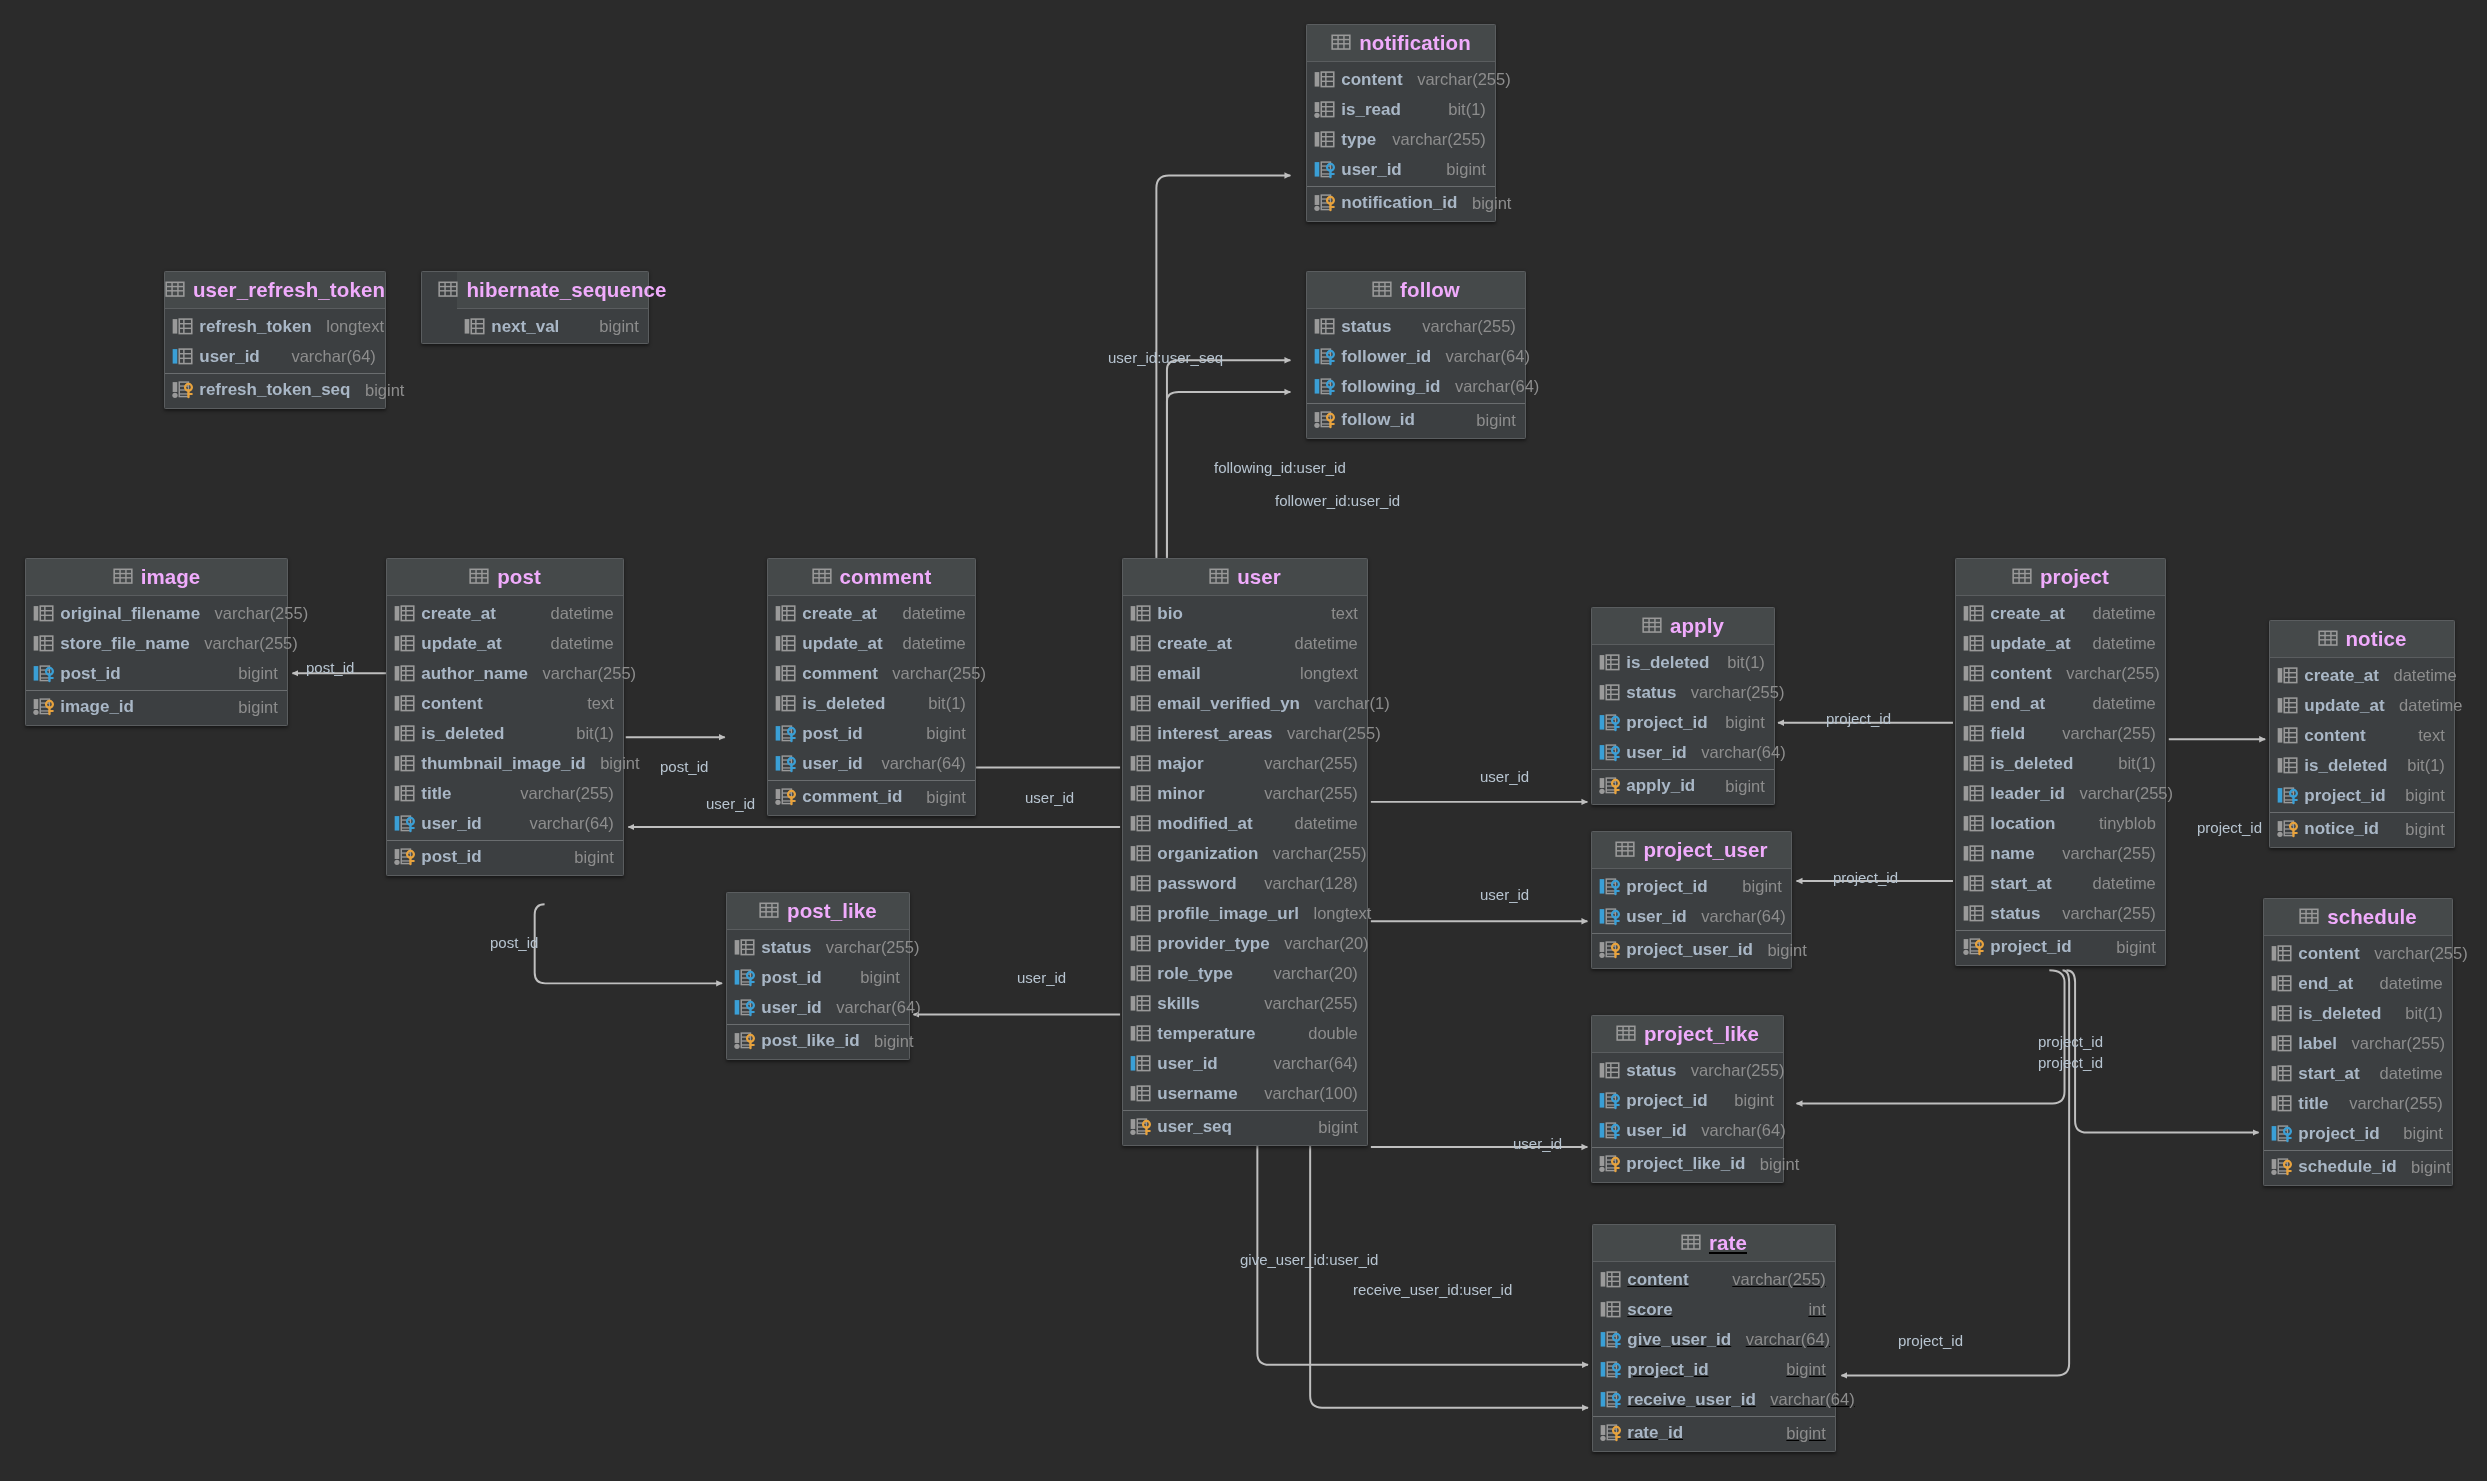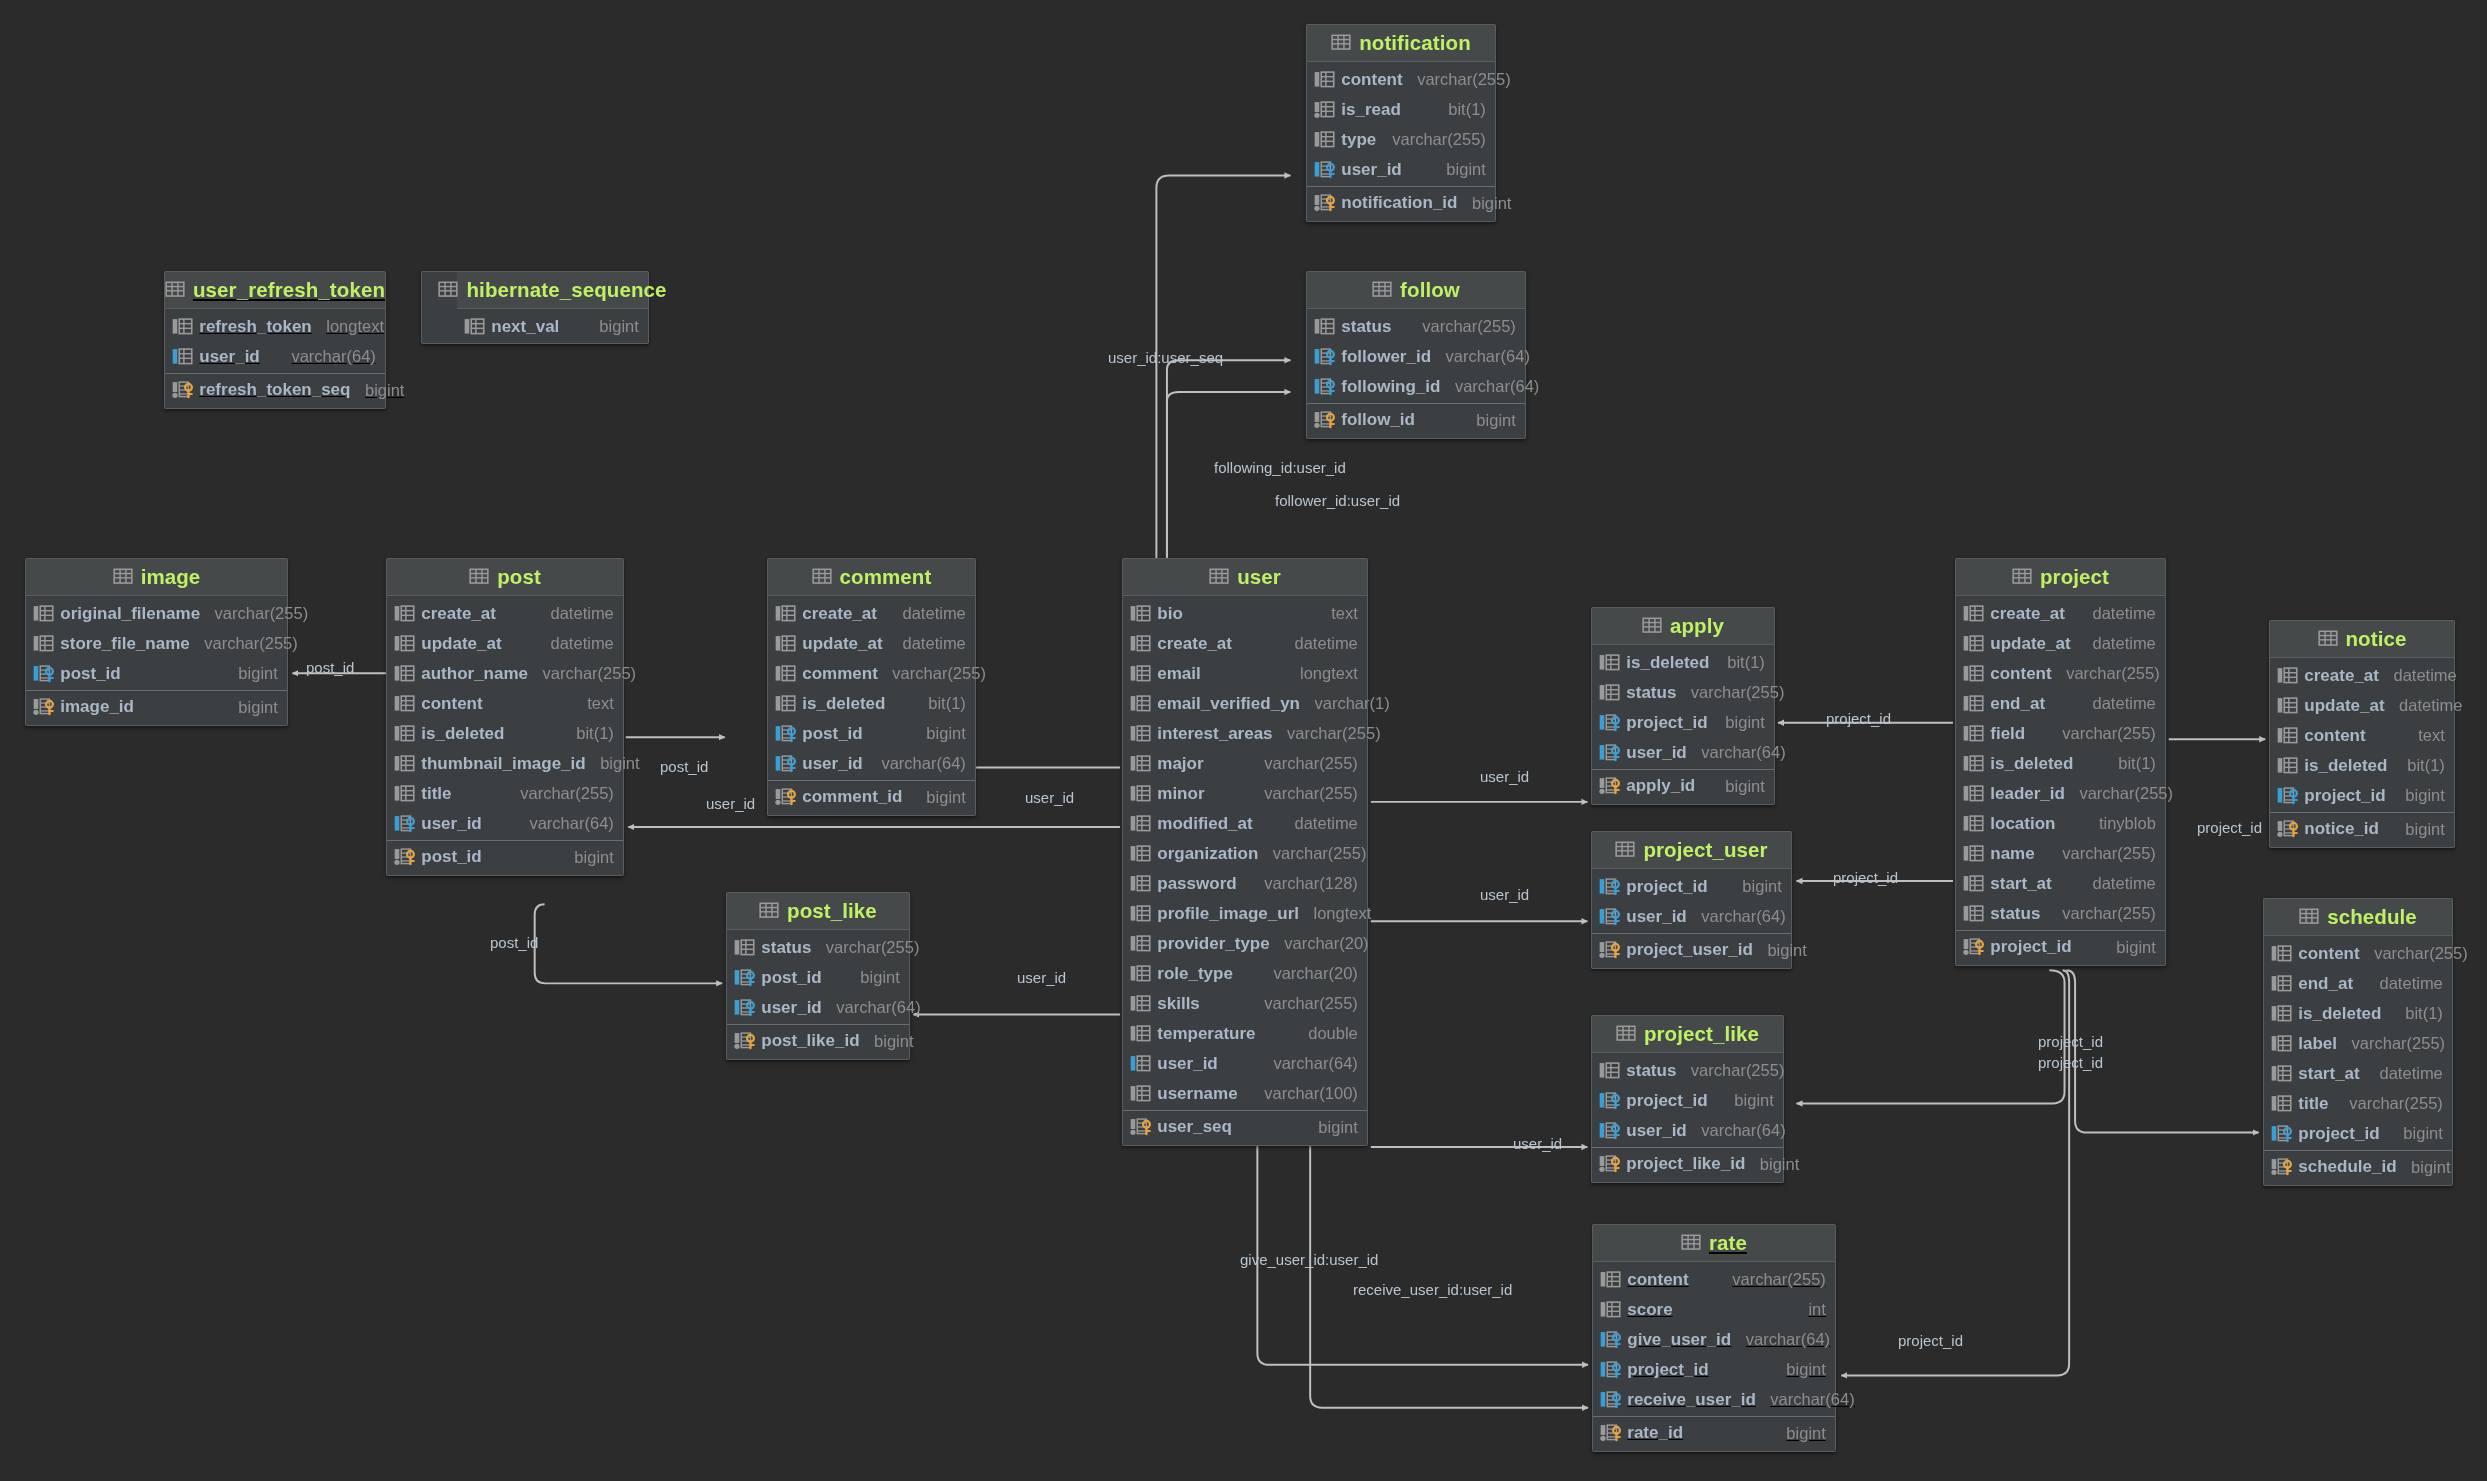--- a/index.html
+++ b/index.html
@@ -37,21 +37,21 @@
     justify-content: center;
     gap: 8px;
     height: 37px;
     background: #45494a;
     border-bottom: 1.3px solid #5a5d5f;
     padding: 0 9.2px;
   }
   .tbl-title {
     font-size: 20.5px;
     font-weight: bold;
-    color: #bef264;
+    color: #f0abfc;
     white-space: nowrap;
     letter-spacing: 0.1px;
   }
   .tbl-body { padding: 2.6px 0 1.3px 0; }
   .tbl-pk-section {
     border-top: 1.3px solid #6a6d6f;
     padding: 1.3px 0 2.6px 0;
   }
   .row {
     display: flex;
@@ -308,21 +308,21 @@
     <circle cx="25" cy="11" r="5.2" fill="none" stroke="#e8a33d" stroke-width="3.4"></circle>
     <path d="M25,15 L25,26" stroke="#e8a33d" stroke-width="3.4" stroke-linecap="round"></path>
     <path d="M25,21 L30,21" stroke="#e8a33d" stroke-width="3.2" stroke-linecap="round"></path>
               </svg>
             </span>
             <span class="cname">follow_id</span>
             <span class="ctype">bigint</span>
           </div>
         </div>
       </div>
-      <div class="tbl" style="left: 164px; top: 271px; width: 222px; text-decoration: underline;">
+      <div class="tbl" style="left: 164px; top: 271px; width: 222px;">
         <div class="tbl-head">
           <span><svg width="20" height="17" viewBox="0 0 30 26">
                 <rect x="1.5" y="2" width="27" height="21" fill="none" stroke="#9a9a9a" stroke-width="2.4"></rect>
                 <line x1="1.5" y1="8.5" x2="28.5" y2="8.5" stroke="#9a9a9a" stroke-width="2.2"></line>
                 <line x1="1.5" y1="15" x2="28.5" y2="15" stroke="#9a9a9a" stroke-width="2.2"></line>
                 <line x1="10.5" y1="2" x2="10.5" y2="23" stroke="#9a9a9a" stroke-width="2.2"></line>
                 <line x1="19.5" y1="2" x2="19.5" y2="23" stroke="#9a9a9a" stroke-width="2.2"></line>
               </svg></span>
           <span class="tbl-title">user_refresh_token</span>
         </div>

